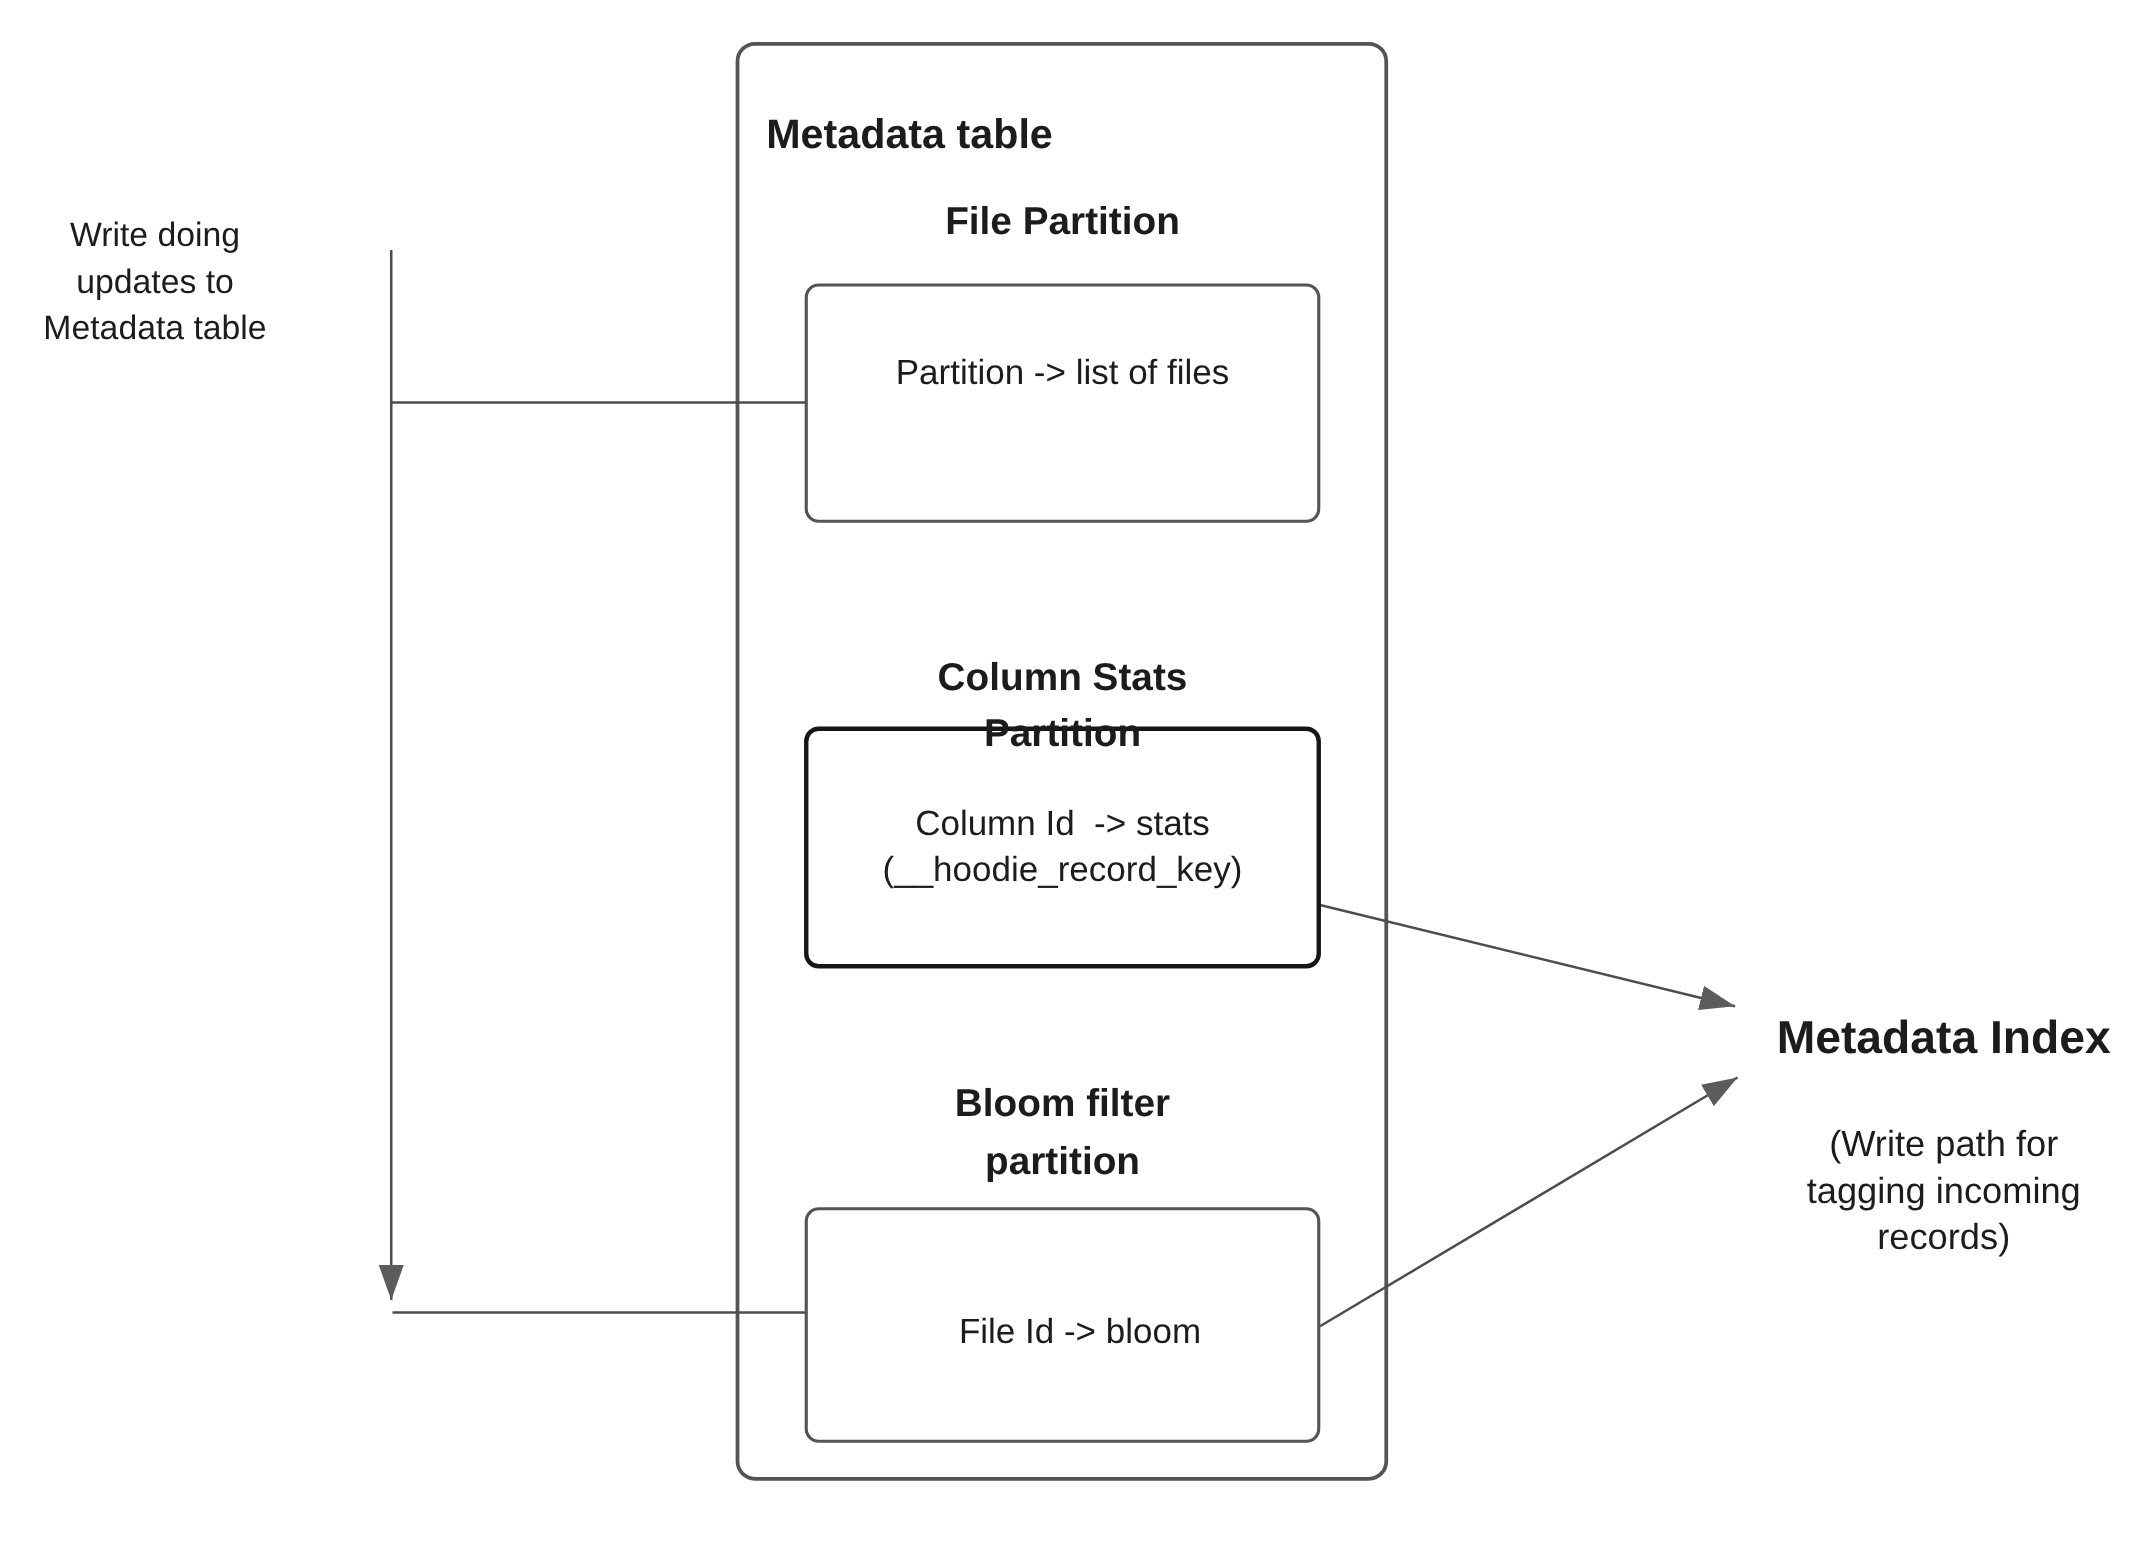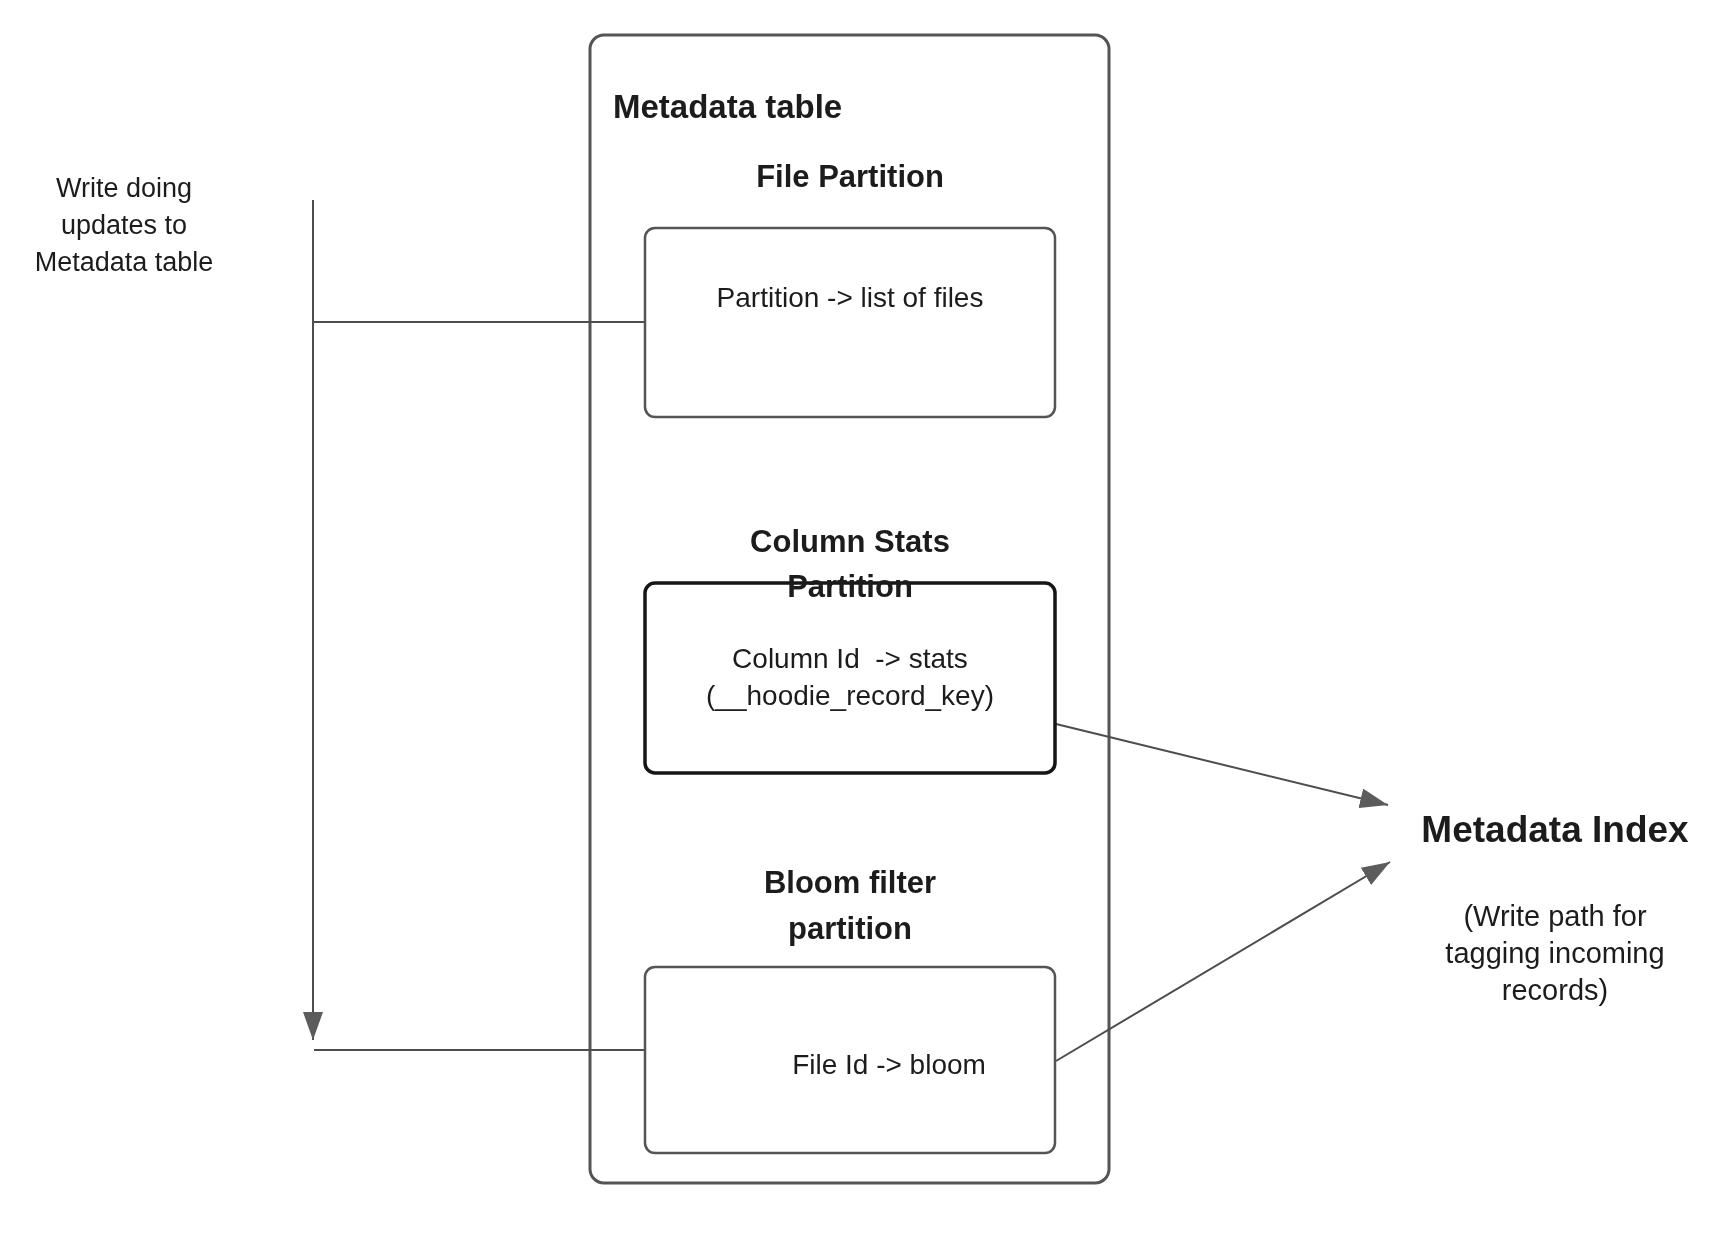--- a/index.html
+++ b/index.html
@@ -49,21 +49,21 @@
   }
   .center { text-align: center; }
   .b { font-weight: bold; }
   .left-note        { left: 18px;   top: 170px;  width: 212px; font-size: 27px; line-height: 37px; }
   .mt-title         { left: 613px;  top: 90px;   font-size: 33px; line-height: 34px; }
   .files-heading    { left: 645px;  top: 160px;  width: 410px; font-size: 31px; line-height: 34px; }
   .files-label      { left: 655px;  top: 281px;  width: 390px; font-size: 28px; line-height: 33px; }
   .column-heading   { left: 645px;  top: 476px;  width: 410px; font-size: 31px; line-height: 45px; margin-top: 43px; }
   .column-label     { left: 655px;  top: 640px;  width: 390px; font-size: 28px; line-height: 37px; }
   .bloom-heading    { left: 645px;  top: 860px;  width: 410px; font-size: 31px; line-height: 46px; }
-  .bloom-label      { left: 694px;  top: 1048px; width: 390px; font-size: 28px; line-height: 33px; text-align: center; }
+  .bloom-label      { left: 669px;  top: 1048px; width: 390px; font-size: 28px; line-height: 33px; text-align: center; }
   .mi-title         { left: 1390px; top: 810px;  width: 330px; font-size: 37px; line-height: 40px; }
   .mi-subtitle      { left: 1400px; top: 898px;  width: 310px; font-size: 29px; line-height: 37px; }
 </style>
 </head>
 <body>
 
 <div class="canvas">
 
   <svg class="layer" viewBox="0 0 1718 1244" xmlns="http://www.w3.org/2000/svg">
     <defs>

